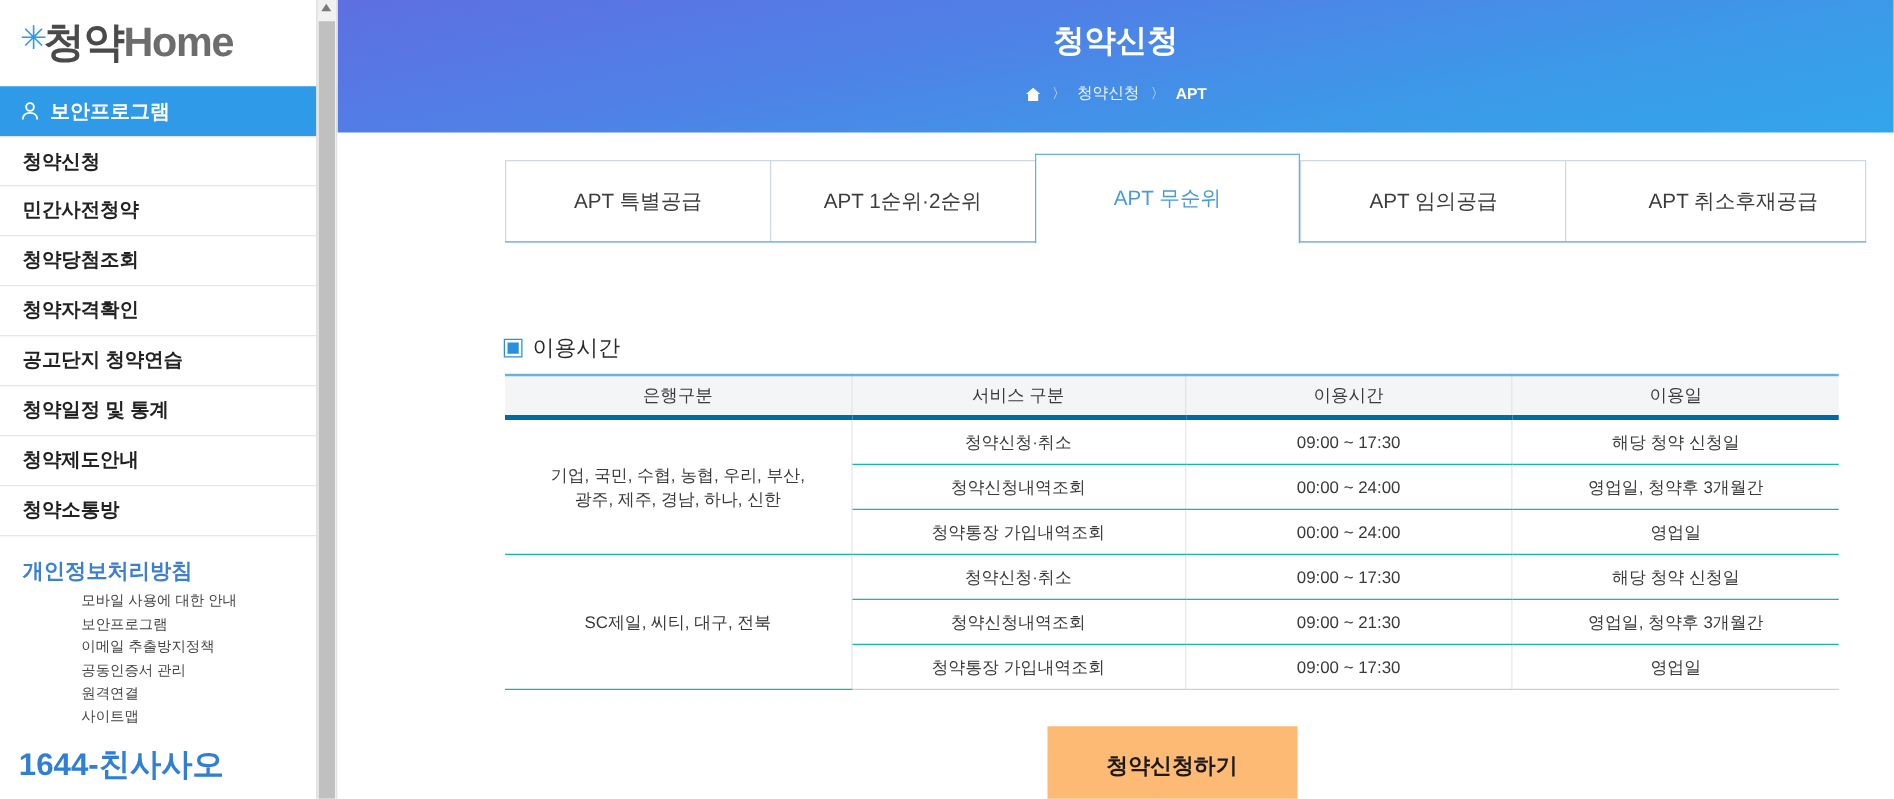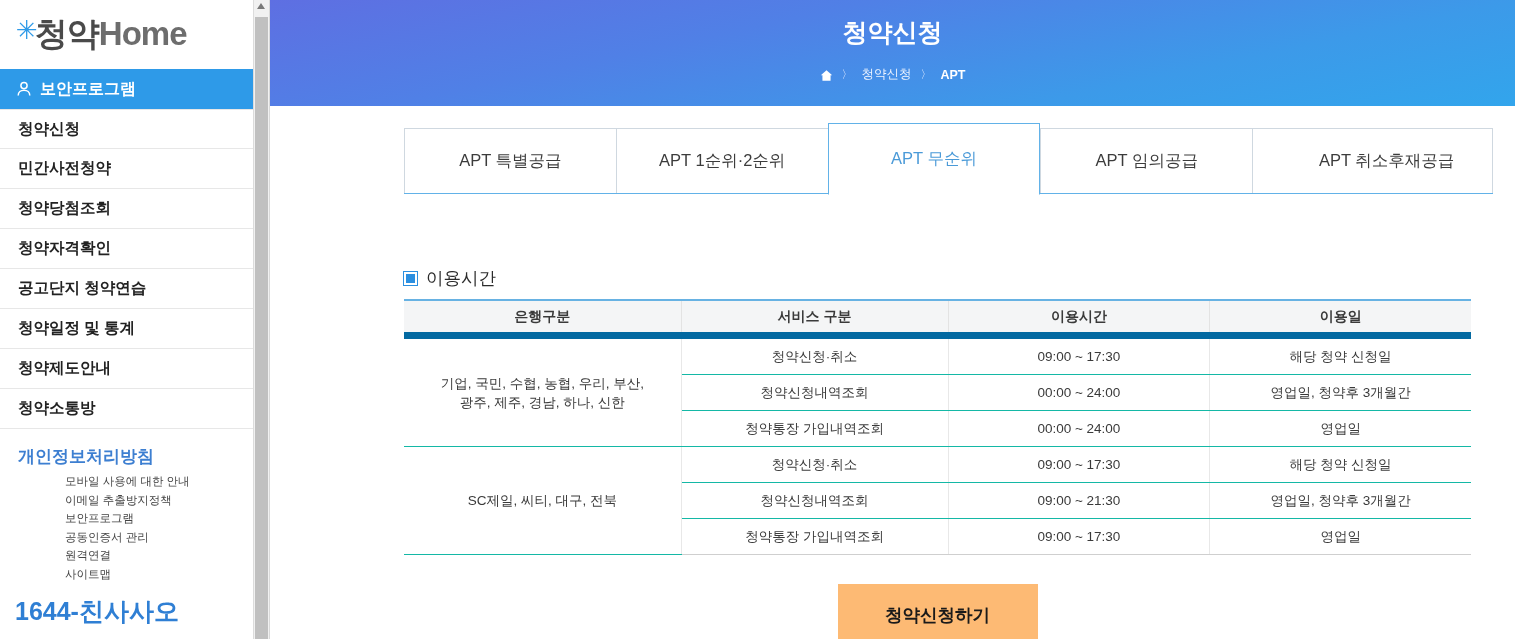--- a/index.html
+++ b/index.html
@@ -279,24 +279,24 @@
 
   table.info {
     width: 100%;
     border-collapse: collapse;
     border-top: 2px solid #67b2e3;
     table-layout: fixed;
   }
   table.info th {
     background: #f4f5f6;
     font-size: 14px;
-    font-weight: 700;
+    font-weight: 400;
     color: #3a3a3a;
     height: 29px;
-    border-bottom: 7px solid #0369a1;
+    border-bottom: 4px solid #0369a1;
     border-right: 1px solid #e3e3e3;
   }
   table.info th:last-child { border-right: none; }
   table.info td {
     font-size: 13.5px;
     color: #3a3a3a;
     text-align: center;
     height: 33px;
     border-bottom: 1px solid #14b8a6;
     border-right: 1px solid #e8e8e8;
@@ -375,22 +375,22 @@
         </li>
       <li>
           <span>청약소통방</span>
         </li>
     </ul>
 
     <div class="policy-title">개인정보처리방침</div>
 
     <ul class="sublinks">
       <li>모바일 사용에 대한 안내</li>
+      <li>보안프로그램</li>
       <li>이메일 추출방지정책</li>
-      <li>보안프로그램</li>
       <li>공동인증서 관리</li>
       <li>원격연결</li>
       <li>사이트맵</li>
     </ul>
 
     <div class="phone">1644-친사사오</div>
 
     <div class="sb-track">
       <div class="sb-arrow"></div>
       <div class="sb-thumb"></div>

